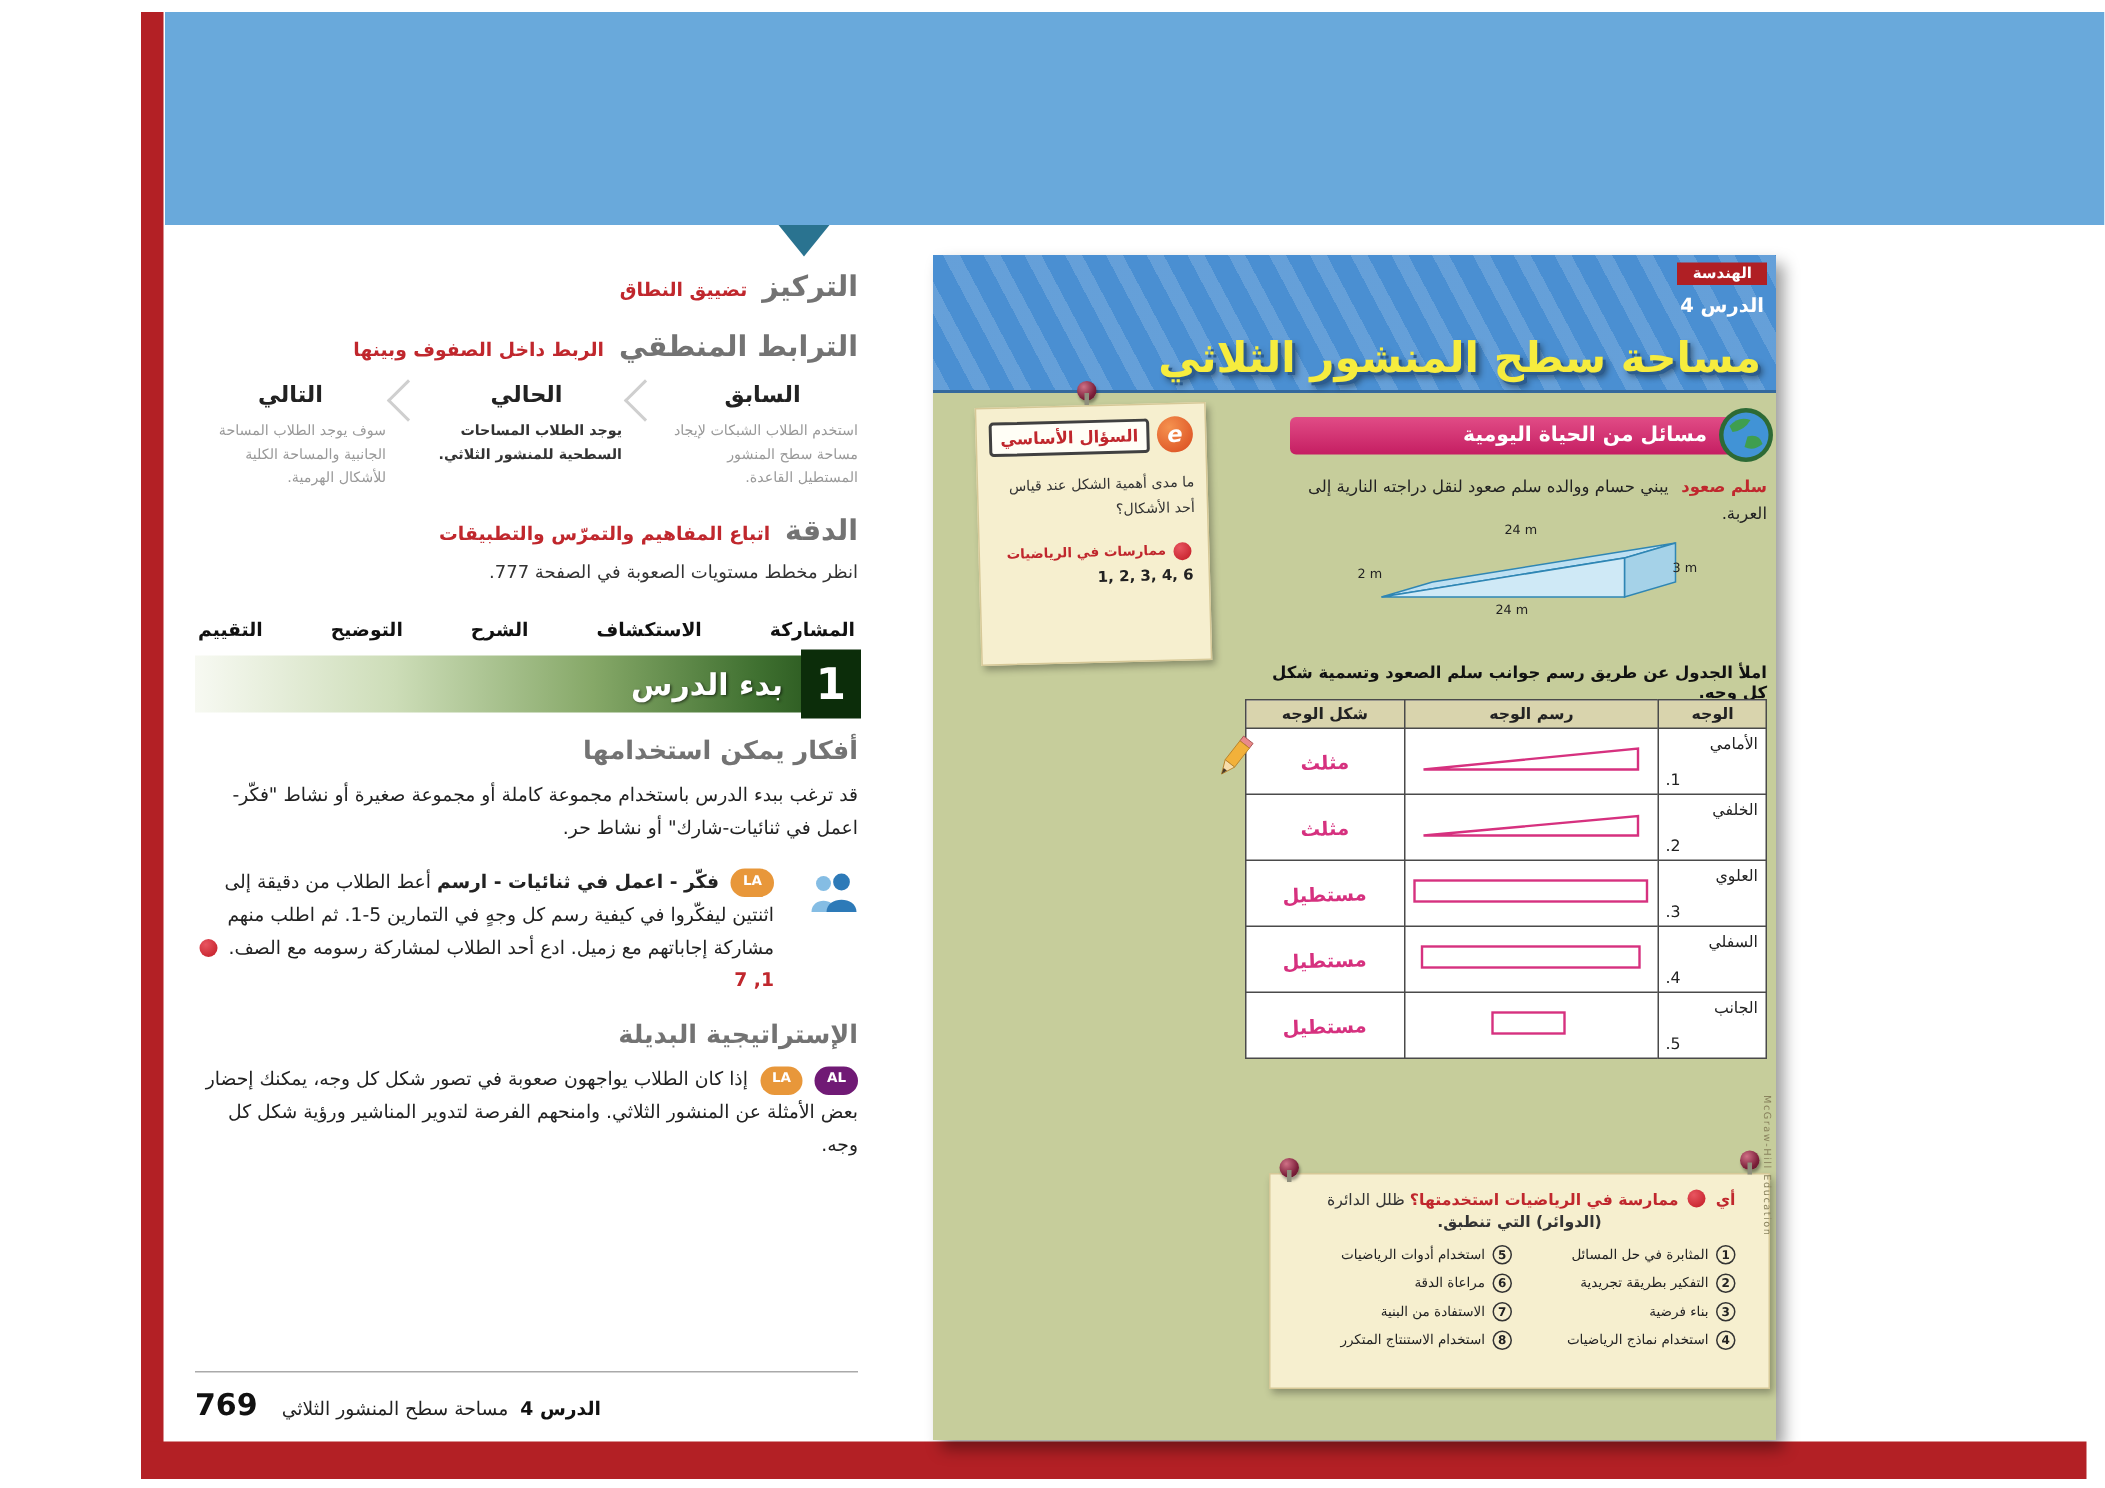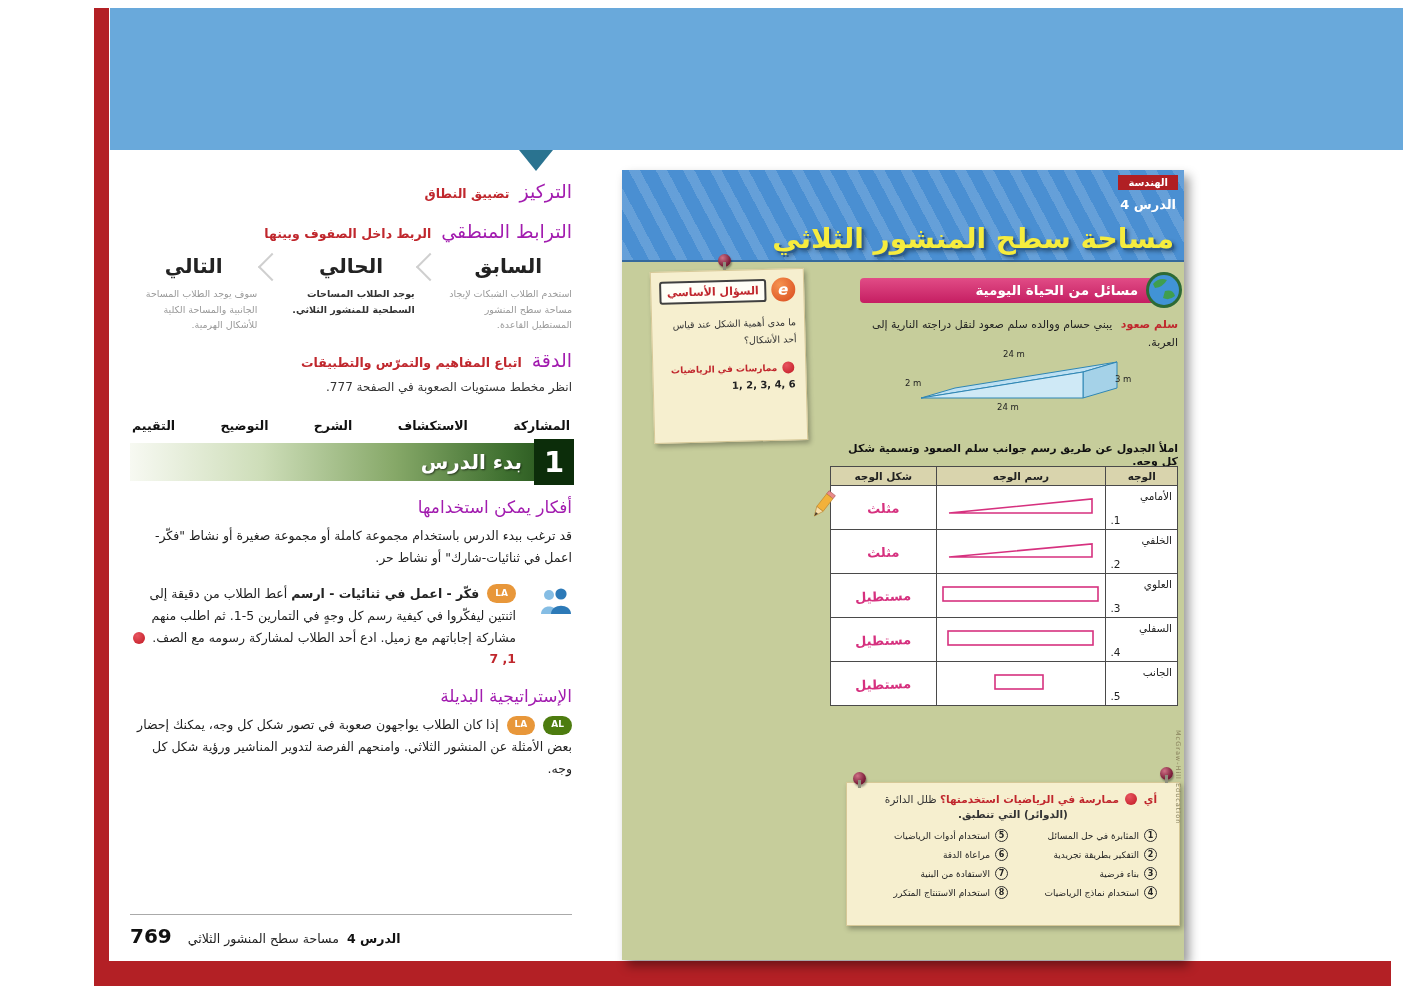--- a/index.html
+++ b/index.html
@@ -9,46 +9,46 @@
   
   .band { position:absolute; left:110px; top:8px; right:0; height:142px; background:#69a9db; }
   .band-notch { position:absolute; left:519px; top:150px; width:0; height:0;
     border-left:17px solid transparent; border-right:17px solid transparent; border-top:21px solid #2a7390; }
   .red-left { position:absolute; left:94px; top:8px; width:15px; height:978px; background:#b32025; }
   .red-bottom { position:absolute; left:94px; top:961px; width:1297px; height:25px; background:#b32025; }
 
   
   .teacher { position:absolute; left:130px; top:180px; width:442px; height:768px; direction:rtl; text-align:right; color:#222; }
   .h-row { display:flex; align-items:baseline; gap:10px; }
-  .h1red { color:#a21caf; font-size:19px; font-weight:normal;text-align:right; }
+  .h1red { color:#737373; font-size:19px; font-weight:bold;text-align:right; }
   .h2red { color:#c0272d; font-size:12.5px; font-weight:bold; }
   .goal { font-size:12px; margin-top:7px; color:#333; }
   .goal b { color:#111; margin-left:4px; }
   .mt18 { margin-top:18px; } .mt16 { margin-top:16px; } .mt14 { margin-top:16px; }
 
   .flow { display:flex; gap:5px; margin-top:12px; }
   .flow-col { flex:1; }
-  .flow-h { font-size:20px; font-weight:bold; color:#222; text-align:center; margin-bottom:8px; }
+  .flow-h { font-size:15px; font-weight:bold; color:#222; text-align:center; margin-bottom:8px; }
   .flow-t { font-size:9.5px; line-height:1.65; color:#999; }
   .flow-t.dark { color:#333; font-weight:600; }
   .chev { flex:none; width:20px; height:20px; border-left:2px solid #cfcfcf; border-top:2px solid #cfcfcf; transform:rotate(-45deg); margin-top:3px; }
 
   .note { font-size:12px; margin-top:9px; color:#333; }
   .five-e { display:flex; justify-content:space-between; margin-top:24px; font-size:12.5px; font-weight:bold; color:#111; padding:0 2px; }
 
   .start-banner { position:relative; height:38px; margin-top:10px;
     background:linear-gradient(to left,#1d4a15 0%,#3f7030 15%,#86a868 40%,#cdddb8 70%,#f7f9f2 100%); display:flex; align-items:center; }
   .num-box { position:absolute; right:-2px; top:-4px; width:40px; height:46px; background:#0c2d0a; color:#fff;
     font-size:29px; font-weight:bold; display:flex; align-items:center; justify-content:center; }
   .start-title { margin-right:50px; color:#fff; font-size:20px; font-weight:bold; text-shadow:1px 1px 2px rgba(0,0,0,.6); }
 
   .para { font-size:12.5px; line-height:1.75; margin-top:8px; color:#222; }
   .pill { display:inline-block; border-radius:10px; color:#fff; font-weight:bold; font-size:9px; padding:1.5px 8px; margin-left:4px; vertical-align:2px; }
   .pill-orange { background:#e8973a; }
-  .pill-green  { background:#4d7c0f; }
+  .pill-green  { background:#701a75; }
   .tp { display:flex; gap:20px; margin-top:14px; }
   .tp-icon { flex:none; width:36px; padding-top:5px; }
   .mp { display:inline-block; width:12px; height:12px; border-radius:50%;
     background:radial-gradient(circle at 35% 30%, #e85560, #c01822); vertical-align:-2px; margin:0 3px; }
   .red { color:#c0272d; }
 
   .t-footer { position:absolute; bottom:0; left:0; right:0; border-top:1px solid #aaa; padding-top:9px;
     display:flex; justify-content:flex-end; align-items:baseline; gap:8px; }
   .f-lesson { font-size:12.5px; color:#111; }
   .f-title { font-size:12.5px; color:#222; }

